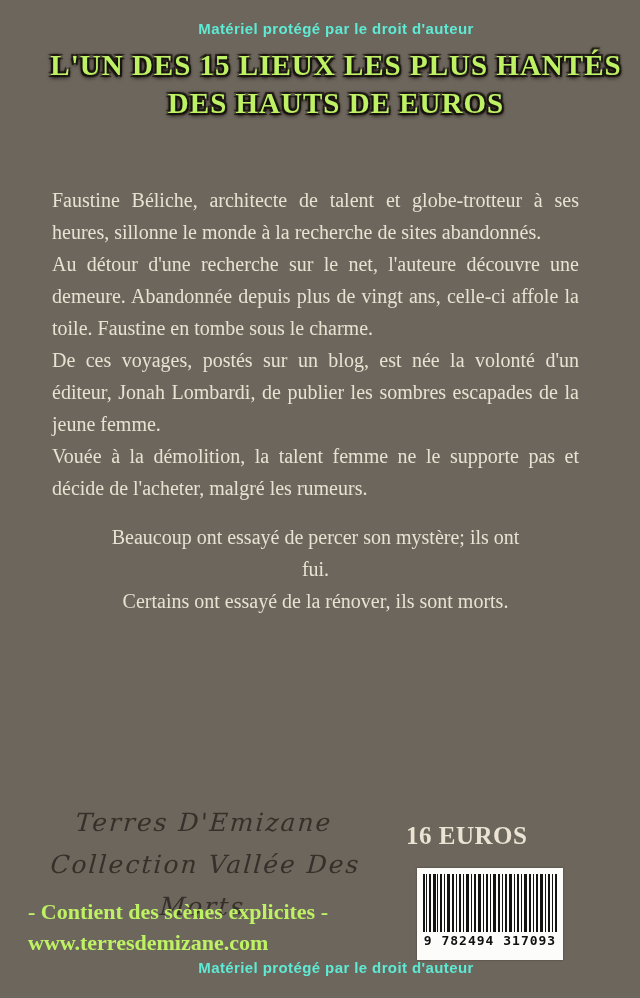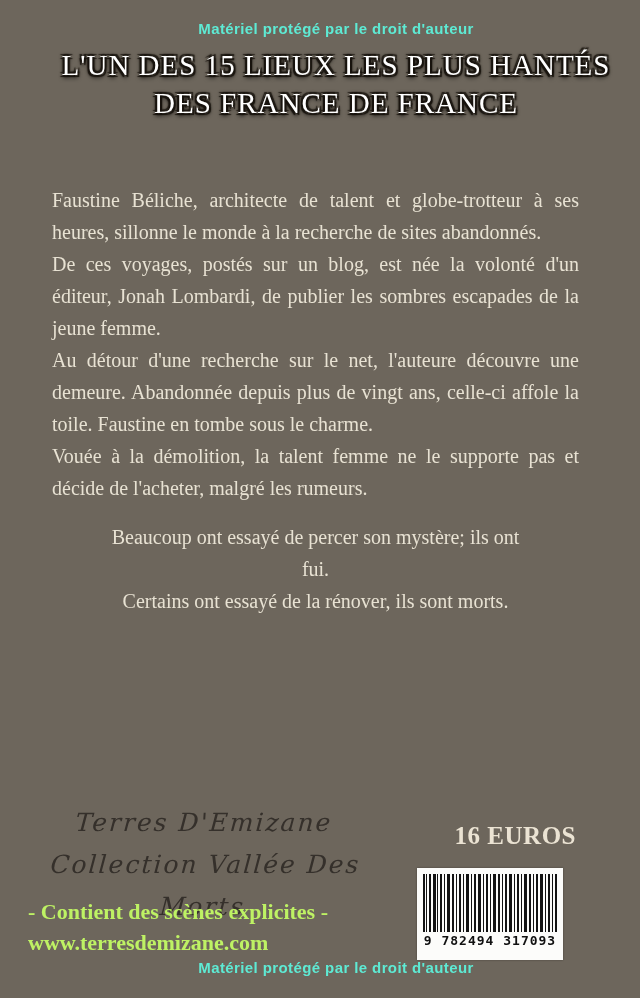--- a/index.html
+++ b/index.html
@@ -23,25 +23,25 @@
   .watermark.top{top:20px;}
   .watermark.bottom{top:959px;}
 
   .headline{
     position:absolute;top:46px;left:0;width:100%;
     margin:0;text-align:center;
   }
   .hl{
     display:block;
     font-family:"Liberation Serif", serif;
-    font-weight:400;
+    font-weight:700;
     font-size:29px;
     line-height:38px;
     letter-spacing:1px;
-    color:#ffffff;
+    color:#bef264;
     text-shadow:
       0 0 4px #14100c,
       2px 2px 1px #1a150f,
       -2px 2px 1px #1a150f,
       2px -2px 1px rgba(26,21,15,.85),
       -2px -2px 1px rgba(26,21,15,.85),
       0 3px 4px rgba(0,0,0,.75);
     padding-left: 32px;
   }
 
@@ -81,22 +81,22 @@
   .notice{
     position:absolute;left:28px;top:896px;width:352px;
     text-align:left;
     color:#bef264;
     font-weight:700;
     font-size:22px;
     line-height:31px;
   }
 
   .price{
-    position:absolute;left:376px;top:822px;width:200px;
-    text-align:right;
+    position:absolute;left:406px;top:822px;width:200px;
+    text-align:left;
     font-weight:700;
     font-size:25px;
     letter-spacing:.5px;
     color:#ebe3d3;
   }
 
   .barcode{
     position:absolute;left:417px;top:868px;width:146px;height:92px;
     background:#fcfcfa;
     box-shadow:0 0 2px rgba(0,0,0,.35);
@@ -115,27 +115,27 @@
 </style>
 </head>
 <body>
 
 <div class="cover">
 
   <div class="watermark top">Matériel protégé par le droit d'auteur</div>
 
   <h1 class="headline">
     <span class="hl">L'UN DES 15 LIEUX LES PLUS HANTÉS</span>
-    <span class="hl">DES FRANCE DE FRANCE</span>
+    <span class="hl">DES HAUTS DE EUROS</span>
   </h1>
 
   <div class="synopsis">
     <p>Faustine Béliche, architecte de talent et globe-trotteur à ses heures, sillonne le monde à la recherche de sites abandonnés.</p>
+    <p>Au détour d'une recherche sur le net, l'auteure découvre une demeure. Abandonnée depuis plus de vingt ans, celle-ci affole la toile. Faustine en tombe sous le charme.</p>
     <p>De ces voyages, postés sur un blog, est née la volonté d'un éditeur, Jonah Lombardi, de publier les sombres escapades de la jeune femme.</p>
-    <p>Au détour d'une recherche sur le net, l'auteure découvre une demeure. Abandonnée depuis plus de vingt ans, celle-ci affole la toile. Faustine en tombe sous le charme.</p>
     <p>Vouée à la démolition, la talent femme ne le supporte pas et décide de l'acheter, malgré les rumeurs.</p>
     <div class="tagline">Beaucoup ont essayé de percer son mystère; ils ont
 fui.
 Certains ont essayé de la rénover, ils sont morts.</div>
   </div>
 
   <div class="publisher">
     <div class="script-line">Terres D'Emizane</div>
     <div class="script-line">Collection Vallée Des Morts</div>
   </div>

